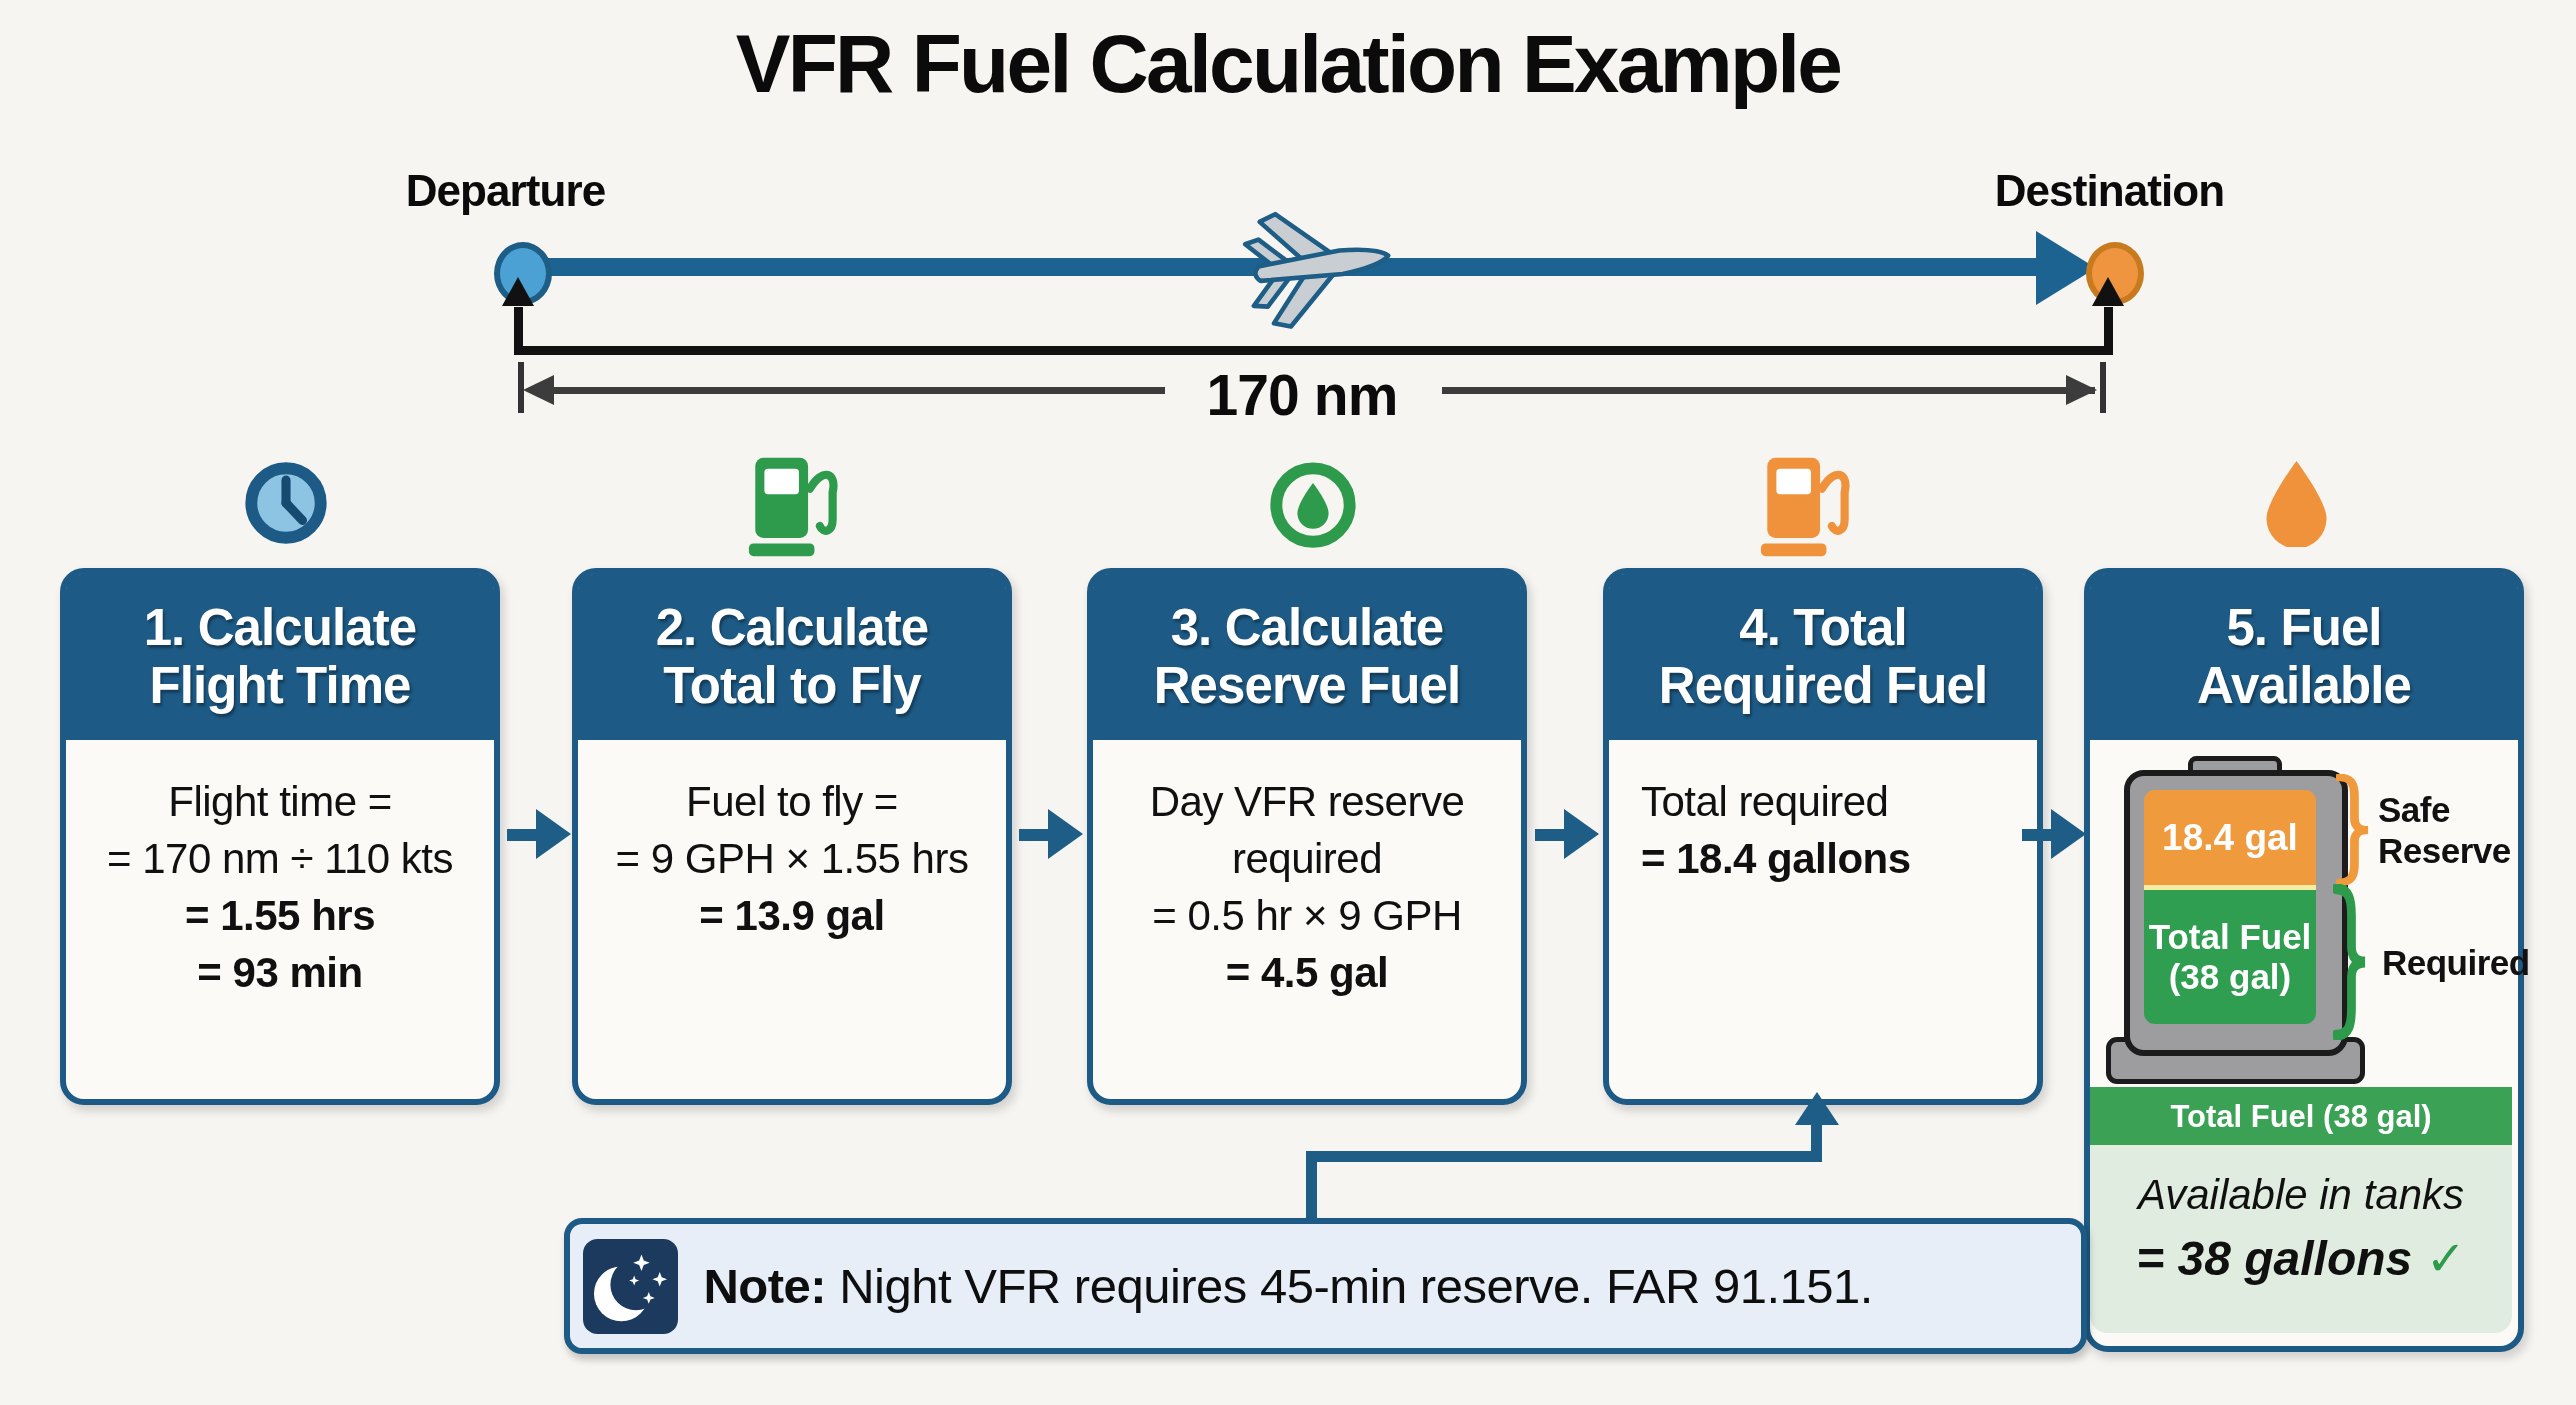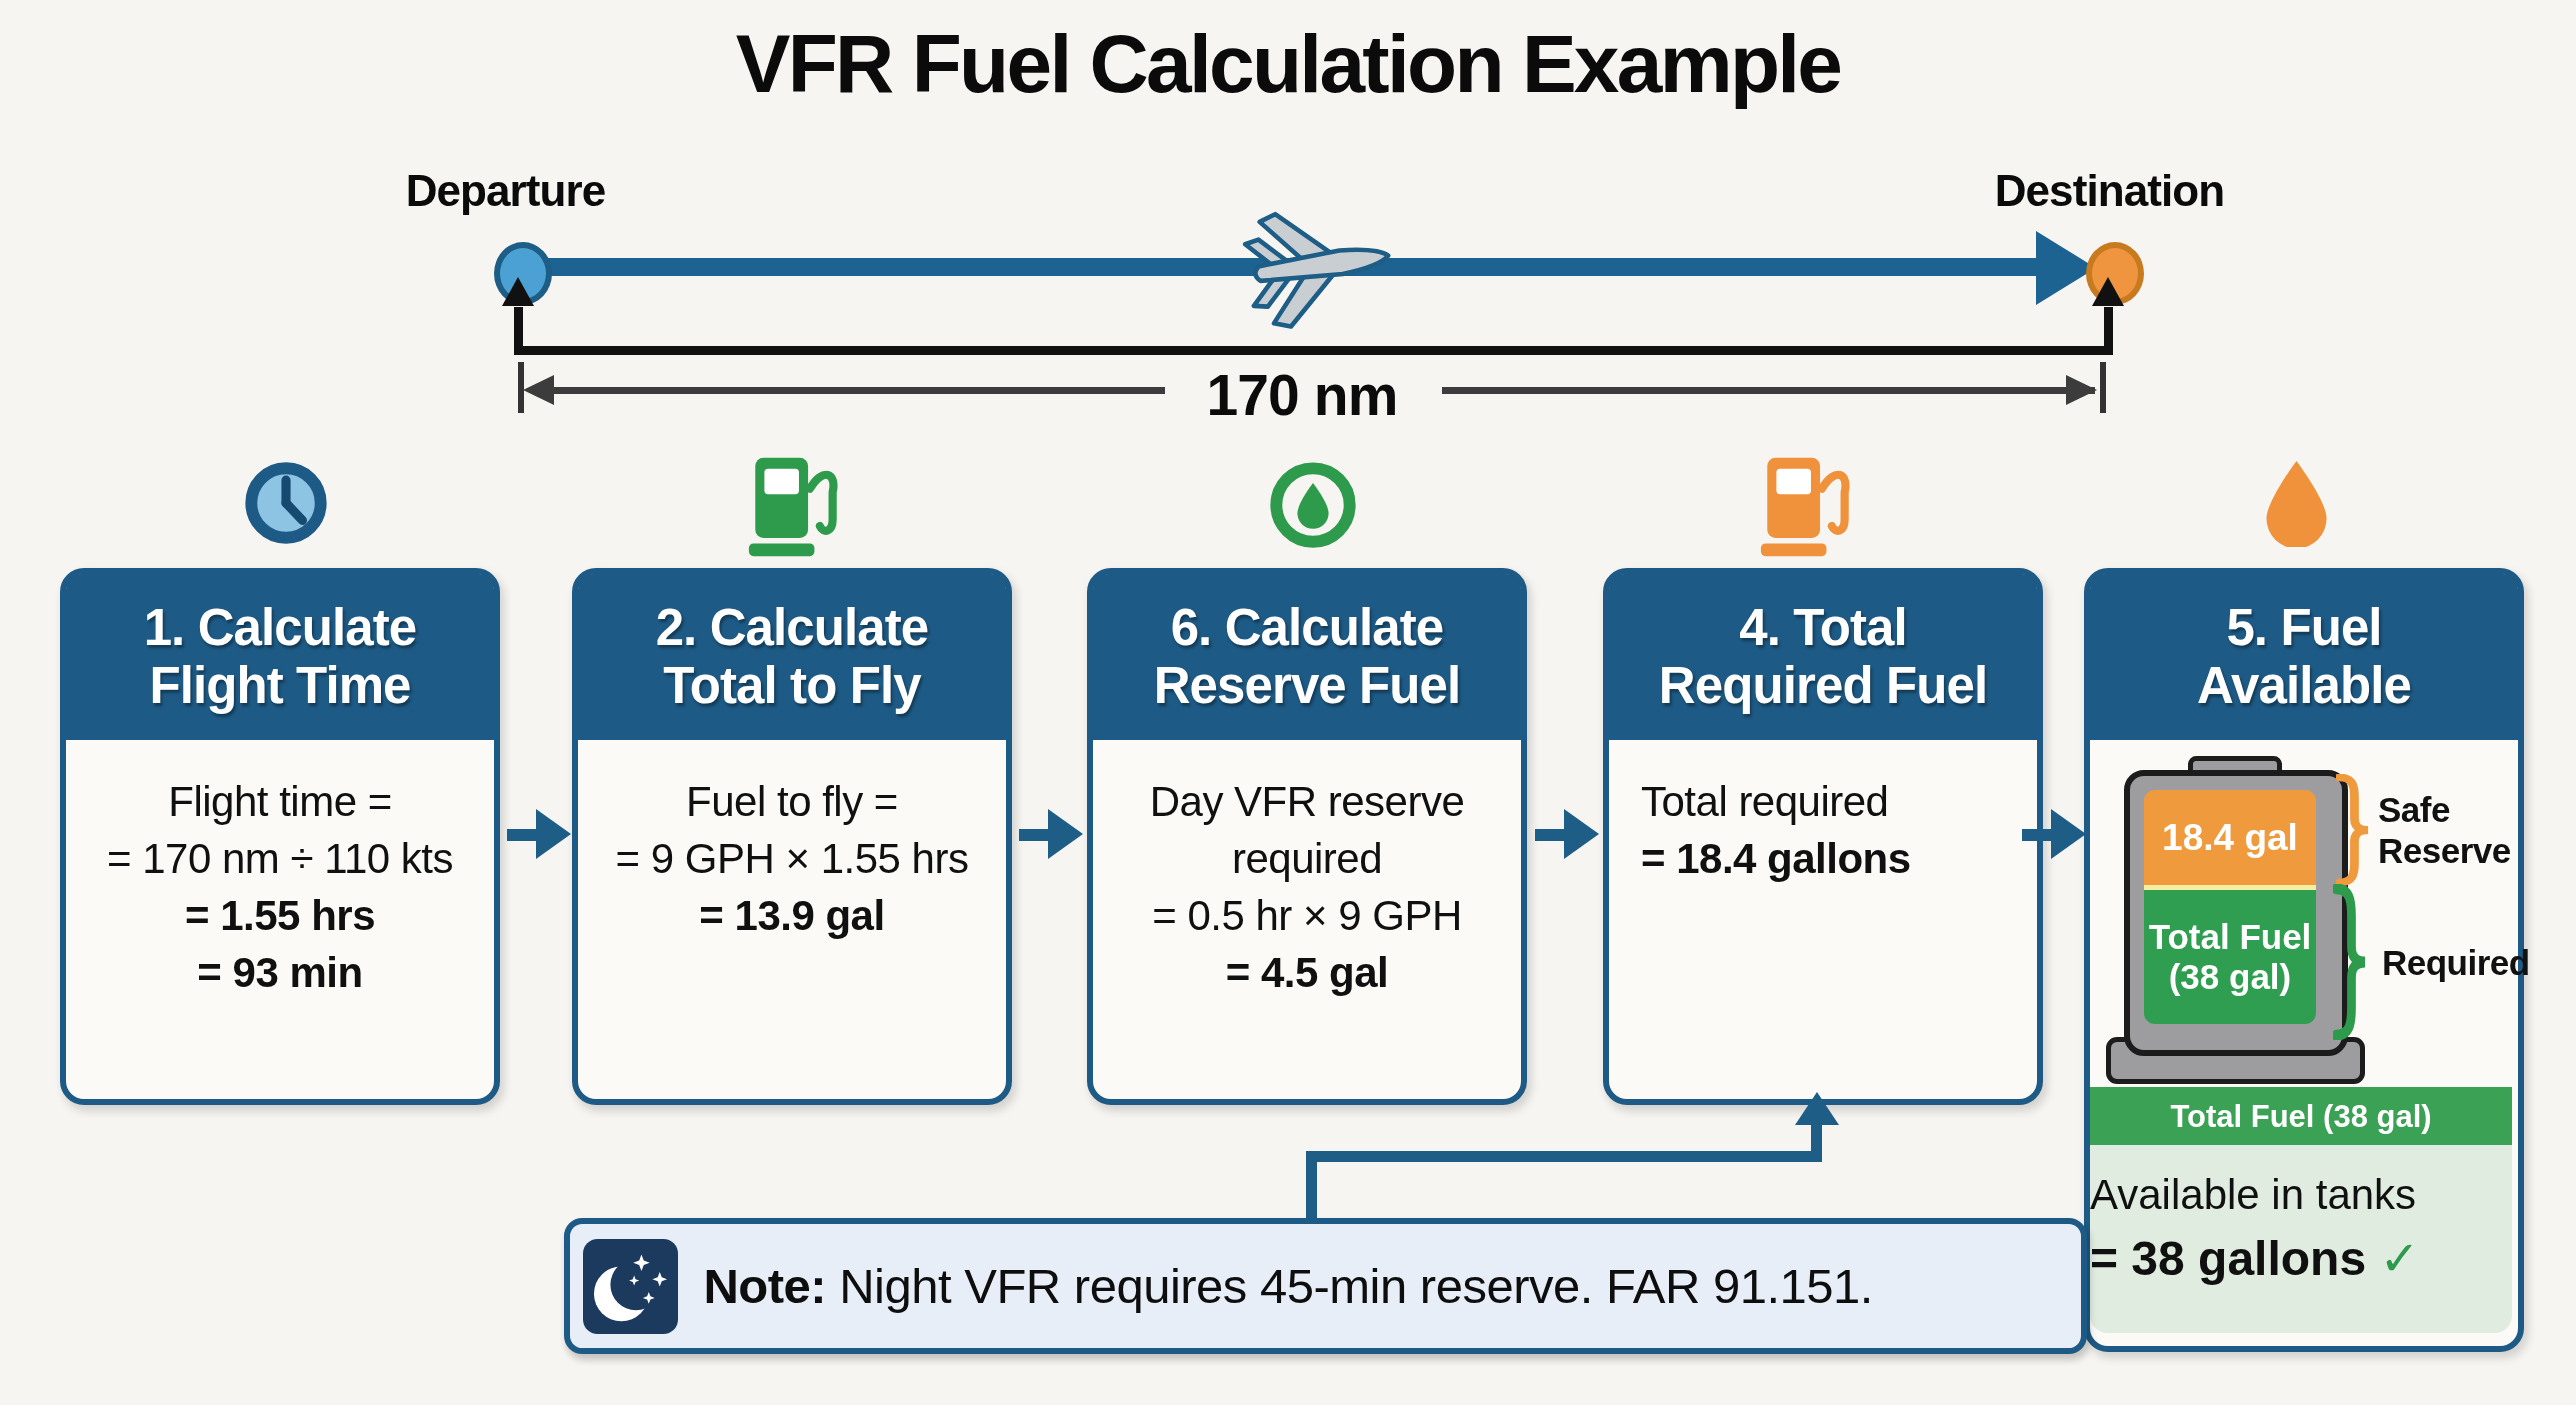--- a/index.html
+++ b/index.html
@@ -40,21 +40,21 @@
   #tank-cap{left:2188px;top:756px;width:84px;height:25.6px;background:#9d9da0;border:5.5px solid #1c1c1c;border-radius:8.2px;}
   #tank-body{left:2124px;top:770px;width:212px;height:274px;background:#9d9da0;border:6.4px solid #1c1c1c;border-radius:20px;}
   #tank-base{left:2106px;top:1037px;width:249px;height:37px;background:#9d9da0;border:5.5px solid #1c1c1c;border-radius:11px;}
   #tank-fill{left:2144px;top:790px;width:172px;height:234px;border-radius:11px;overflow:hidden;display:flex;flex-direction:column;}
   #tank-reserve{height:95px;background:#f09a3e;display:flex;align-items:center;justify-content:center;color:#fff;font-weight:bold;font-size:37px;}
   #tank-sep{height:4.6px;background:#f4eda2;}
   #tank-total{flex:1;background:#2f9e50;display:flex;flex-direction:column;align-items:center;justify-content:center;color:#fff;font-weight:bold;font-size:35px;line-height:1.15;}
   .brace-label{font-size:35px;font-weight:bold;color:#111;line-height:1.18;letter-spacing:-0.5px;}
   
   #tank-bar{left:2090px;top:1087px;width:422px;height:59px;background:#3aa155;color:#fff;font-weight:bold;font-size:31px;display:flex;align-items:center;justify-content:center;}
-  #avail-panel{left:2090px;top:1145px;width:422px;height:188px;background:#e0ecdf;border-radius:0 0 17.4px 17.4px;text-align:left;color:#101010;}
+  #avail-panel{left:2090px;top:1145px;width:422px;height:188px;background:#e0ecdf;border-radius:0 0 17.4px 17.4px;text-align:center;color:#101010;font-style:italic;}
   #avail-line1{margin-top:25.6px;font-size:42px;}
   #avail-line2{margin-top:11px;font-size:48px;font-weight:bold;}
   #check{color:#2e9a4c;font-weight:bold;}
   
   #note-box{left:564px;top:1218px;width:1498px;height:124px;background:#e7eef7;border:6.4px solid #1d5a85;border-radius:18.3px;display:flex;align-items:center;padding-left:12.8px;box-sizing:content-box;box-shadow:2.7px 5.5px 7.3px rgba(0,0,0,0.2);}
   #note-text{margin-left:25.6px;font-size:49px;color:#0e0e0e;letter-spacing:-0.5px;}
   
   .conn{background:#1d5d86;}
   #conn-v1{left:1306px;top:1151px;width:11px;height:68px;}
   #conn-h{left:1306px;top:1151px;width:516px;height:11px;}
@@ -149,21 +149,21 @@
     </div>
     <div class="step-body">
       <div>Fuel to fly =</div>
       <div>= 9 GPH × 1.55 hrs</div>
       <div class="bold">= 13.9 gal</div>
     </div>
   </div>
 
   <div class="abs step" style="left:1087px;">
     <div class="step-header">
-      <div>6. Calculate</div>
+      <div>3. Calculate</div>
       <div>Reserve Fuel</div>
     </div>
     <div class="step-body">
       <div>Day VFR reserve</div>
       <div>required</div>
       <div>= 0.5 hr × 9 GPH</div>
       <div class="bold">= 4.5 gal</div>
     </div>
   </div>
 

